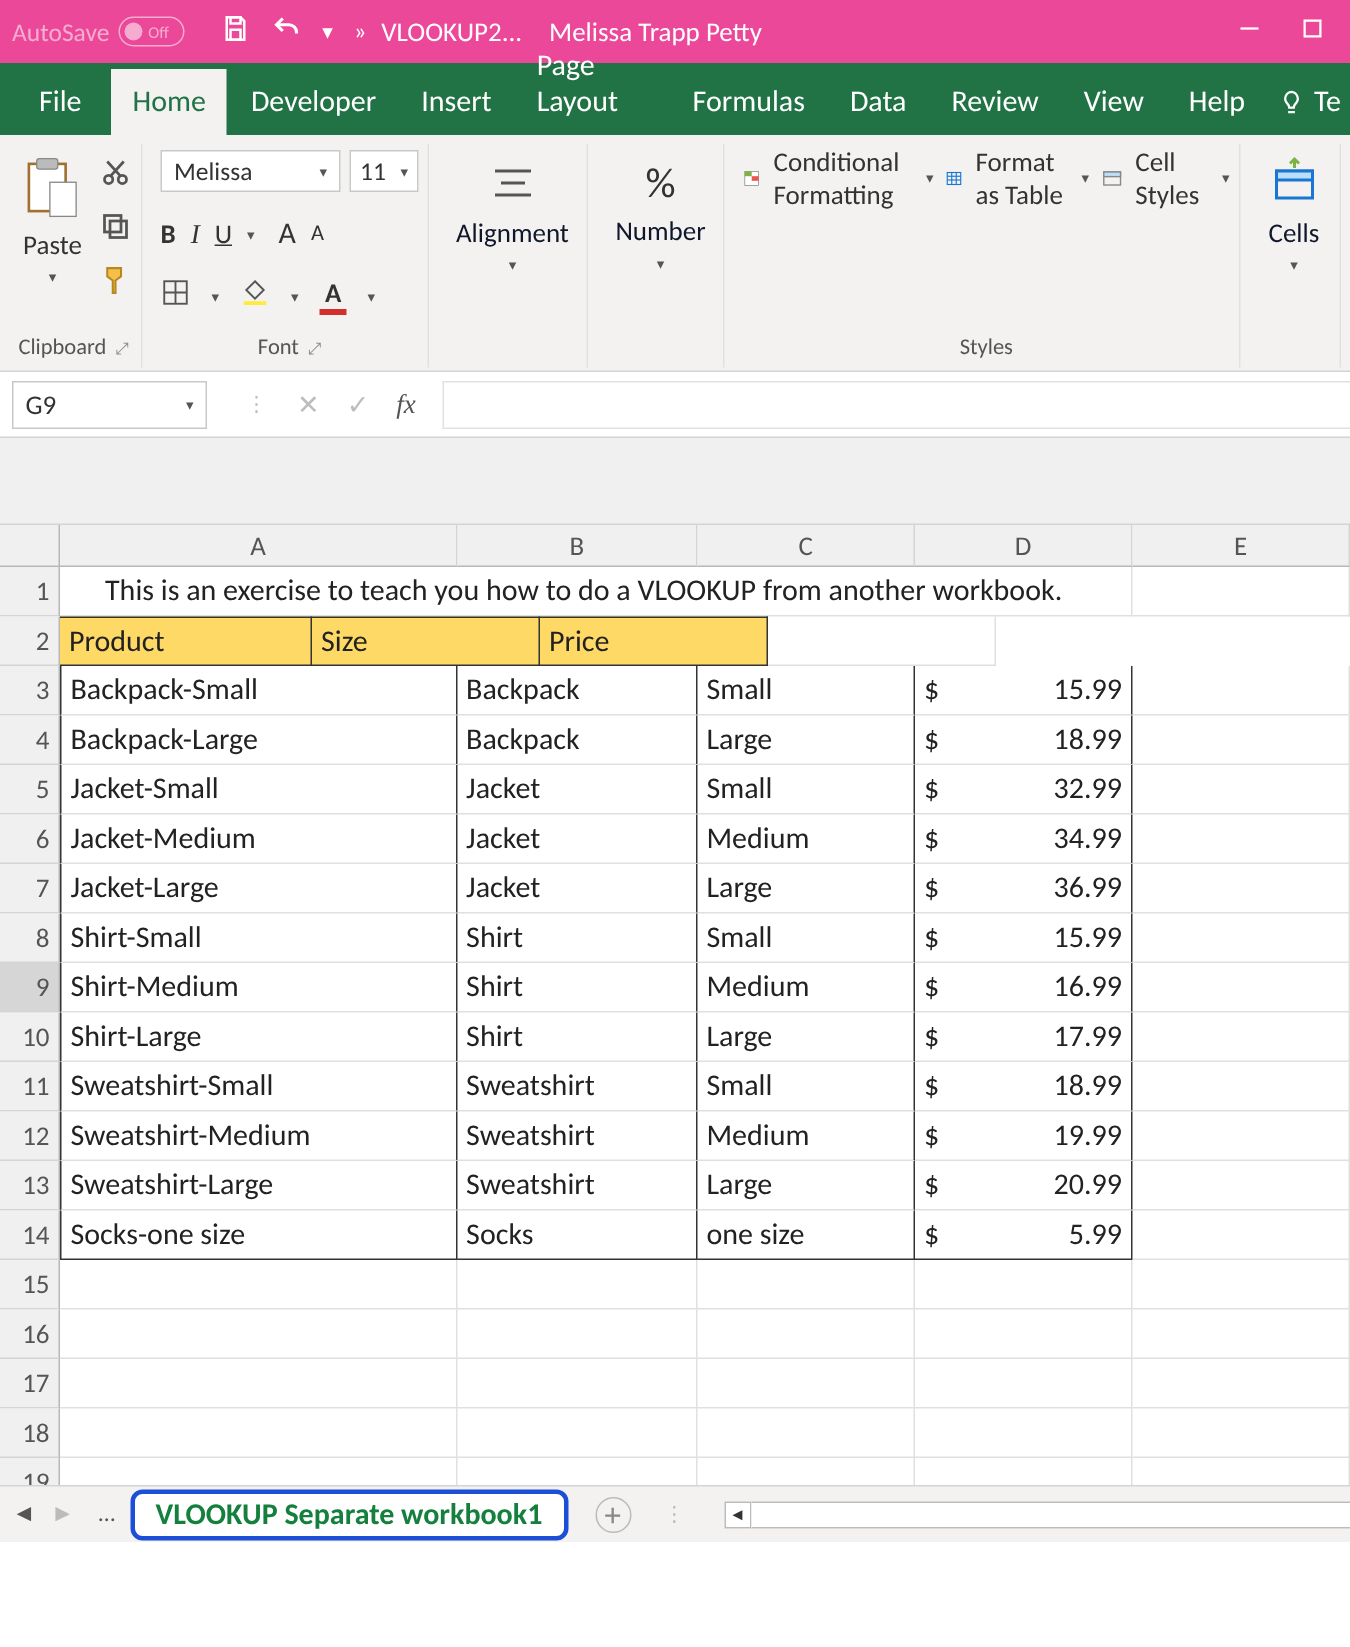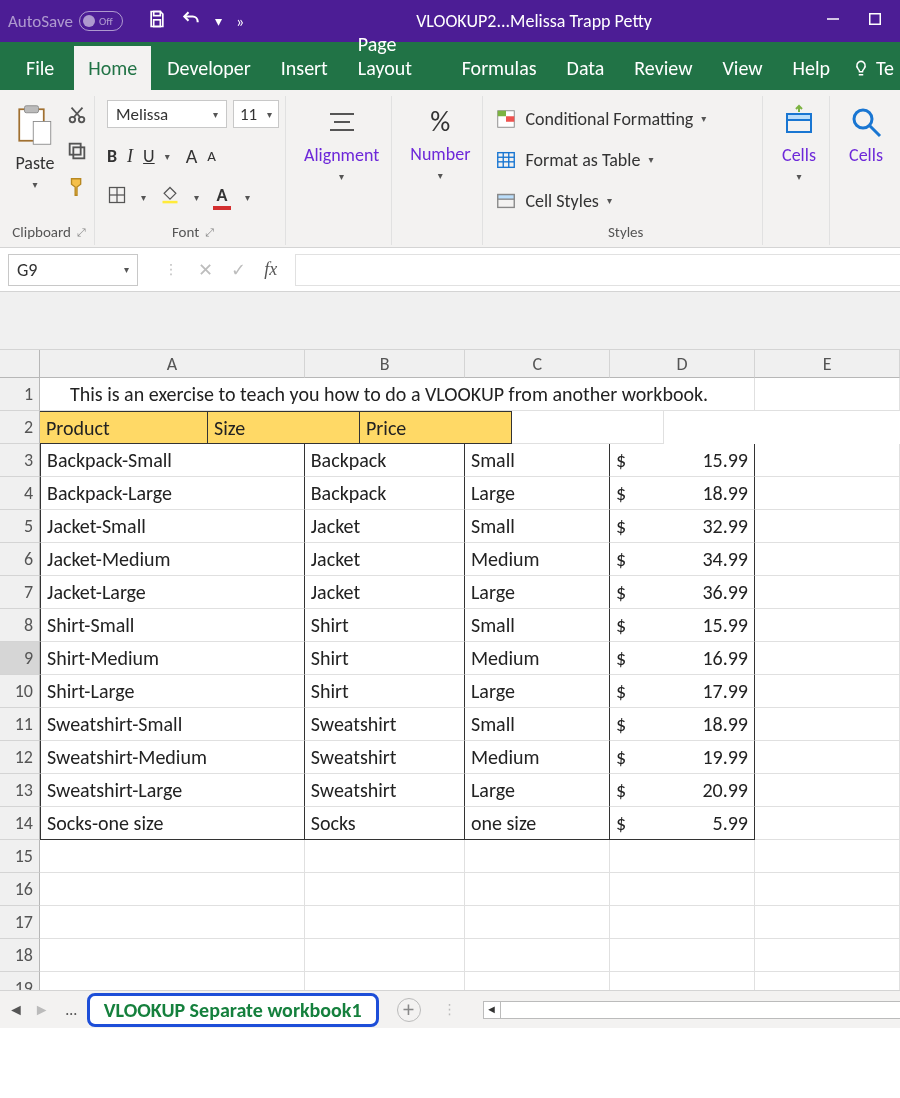--- a/index.html
+++ b/index.html
@@ -1,26 +1,26 @@
 <!DOCTYPE html>
 <html><head>
 <meta charset="utf-8">
 <style>
   * { box-sizing: border-box; margin: 0; padding: 0; font-family: "Segoe UI", Calibri, Arial, sans-serif; }
   body { width: 900px; height: 1098px; background: #fff; overflow: hidden; font-size: 14px; color: #333; }
 
   
-  .titlebar { background: #4c1d95; height: 42px; display: flex; align-items: center; color: #fff; font-size: 17px; padding: 0 8px; gap: 10px; }
+  .titlebar { background: #ec4899; height: 42px; display: flex; align-items: center; color: #fff; font-size: 17px; padding: 0 8px; gap: 10px; }
   .autosave { color: rgba(255,255,255,0.55); display:flex; align-items:center; gap:6px; }
   .autosave-toggle { width:44px; height:20px; border:1px solid rgba(255,255,255,0.55); border-radius:10px; display:flex; align-items:center; padding:0 3px; gap:4px;}
   .autosave-toggle .dot { width:12px; height:12px; border-radius:50%; background:rgba(255,255,255,0.55);}
   .autosave-toggle .txt { font-size:11px; color:rgba(255,255,255,0.55);}
   .qat { display:flex; gap:14px; margin-left:14px; align-items:center;}
   .qat svg { width:20px; height:20px; }
-  .title-center { flex:1; text-align:center; display:flex; justify-content:center; align-items:center;}
+  .title-center { flex:1; text-align:center; display:flex; gap:18px; align-items:center;}
   .title-center span { color:#fff; font-size:18px; font-weight:400;}
   .title-right { display:flex; gap:24px; align-items:center; margin-right:8px;}
   .title-right svg { width:18px; height:18px; }
 
   
   .ribbontabs { background:#217346; height:48px; display:flex; align-items:flex-end; padding-left:8px; gap:2px;}
   .ribbon-tab { color:#fff; padding:10px 14px 10px 14px; font-size:20px; cursor:pointer;}
   .ribbon-tab.file { padding:10px 18px;}
   .ribbon-tab.active { background:#f3f2f1; color:#217346; }
   .ribbon-tell { display:flex; align-items:center; gap:6px; color:#fff; padding:10px 6px; font-size:20px;}
@@ -41,22 +41,22 @@
   .font-size { background:#fff; border:1px solid #c8c8c8; height:28px; width:46px; font-size:17px; padding:0 6px; display:flex; align-items:center; justify-content:space-between;}
   .dd { font-size:10px; color:#555;}
   .font-mid { display:flex; gap:10px; align-items:center; margin-top:10px; font-size:18px;}
   .font-mid .b { font-weight:bold; }
   .font-mid .i { font-style:italic; font-family:Georgia, serif;}
   .font-mid .u { text-decoration:underline; }
   .font-bot { display:flex; gap:14px; align-items:center; margin-top:10px;}
   .font-bot svg { width:20px; height:20px; }
   .simple-big { display:flex; flex-direction:column; align-items:center; gap:4px; padding:4px 6px;}
   .simple-big svg { width:36px; height:36px; }
-  .simple-big .lbl { font-size:18px; color:#6d28d9; }
-  .styles-col { display:flex; flex-direction:column; gap:8px; padding-top:2px;}
+  .simple-big .lbl { font-size:18px; color:#0f172a; }
+  .styles-col { display:flex; gap:8px; padding-top:2px;}
   .styles-col .row { display:flex; align-items:center; gap:8px; font-size:18px;}
   .styles-col svg { width:22px; height:22px; }
 
   
   .fbar { height:44px; border-bottom:1px solid #d4d4d4; display:flex; align-items:center; background:#fff;}
   .namebox { width:130px; height:32px; border:1px solid #c8c8c8; margin-left:8px; display:flex; align-items:center; padding:0 8px; font-size:18px; justify-content:space-between; background:#fff;}
   .fbar-btns { display:flex; gap:18px; margin-left:26px; color:#bdbdbd; align-items:center;}
   .fbar-btns .fx { font-style:italic; font-family:Georgia,serif; color:#555; font-size:18px;}
   .fbar-btns span { font-size:18px;}
   .formula-input { flex:1; height:32px; border:1px solid #e1e1e1; border-right:none; margin-left:18px; background:#fff;}

